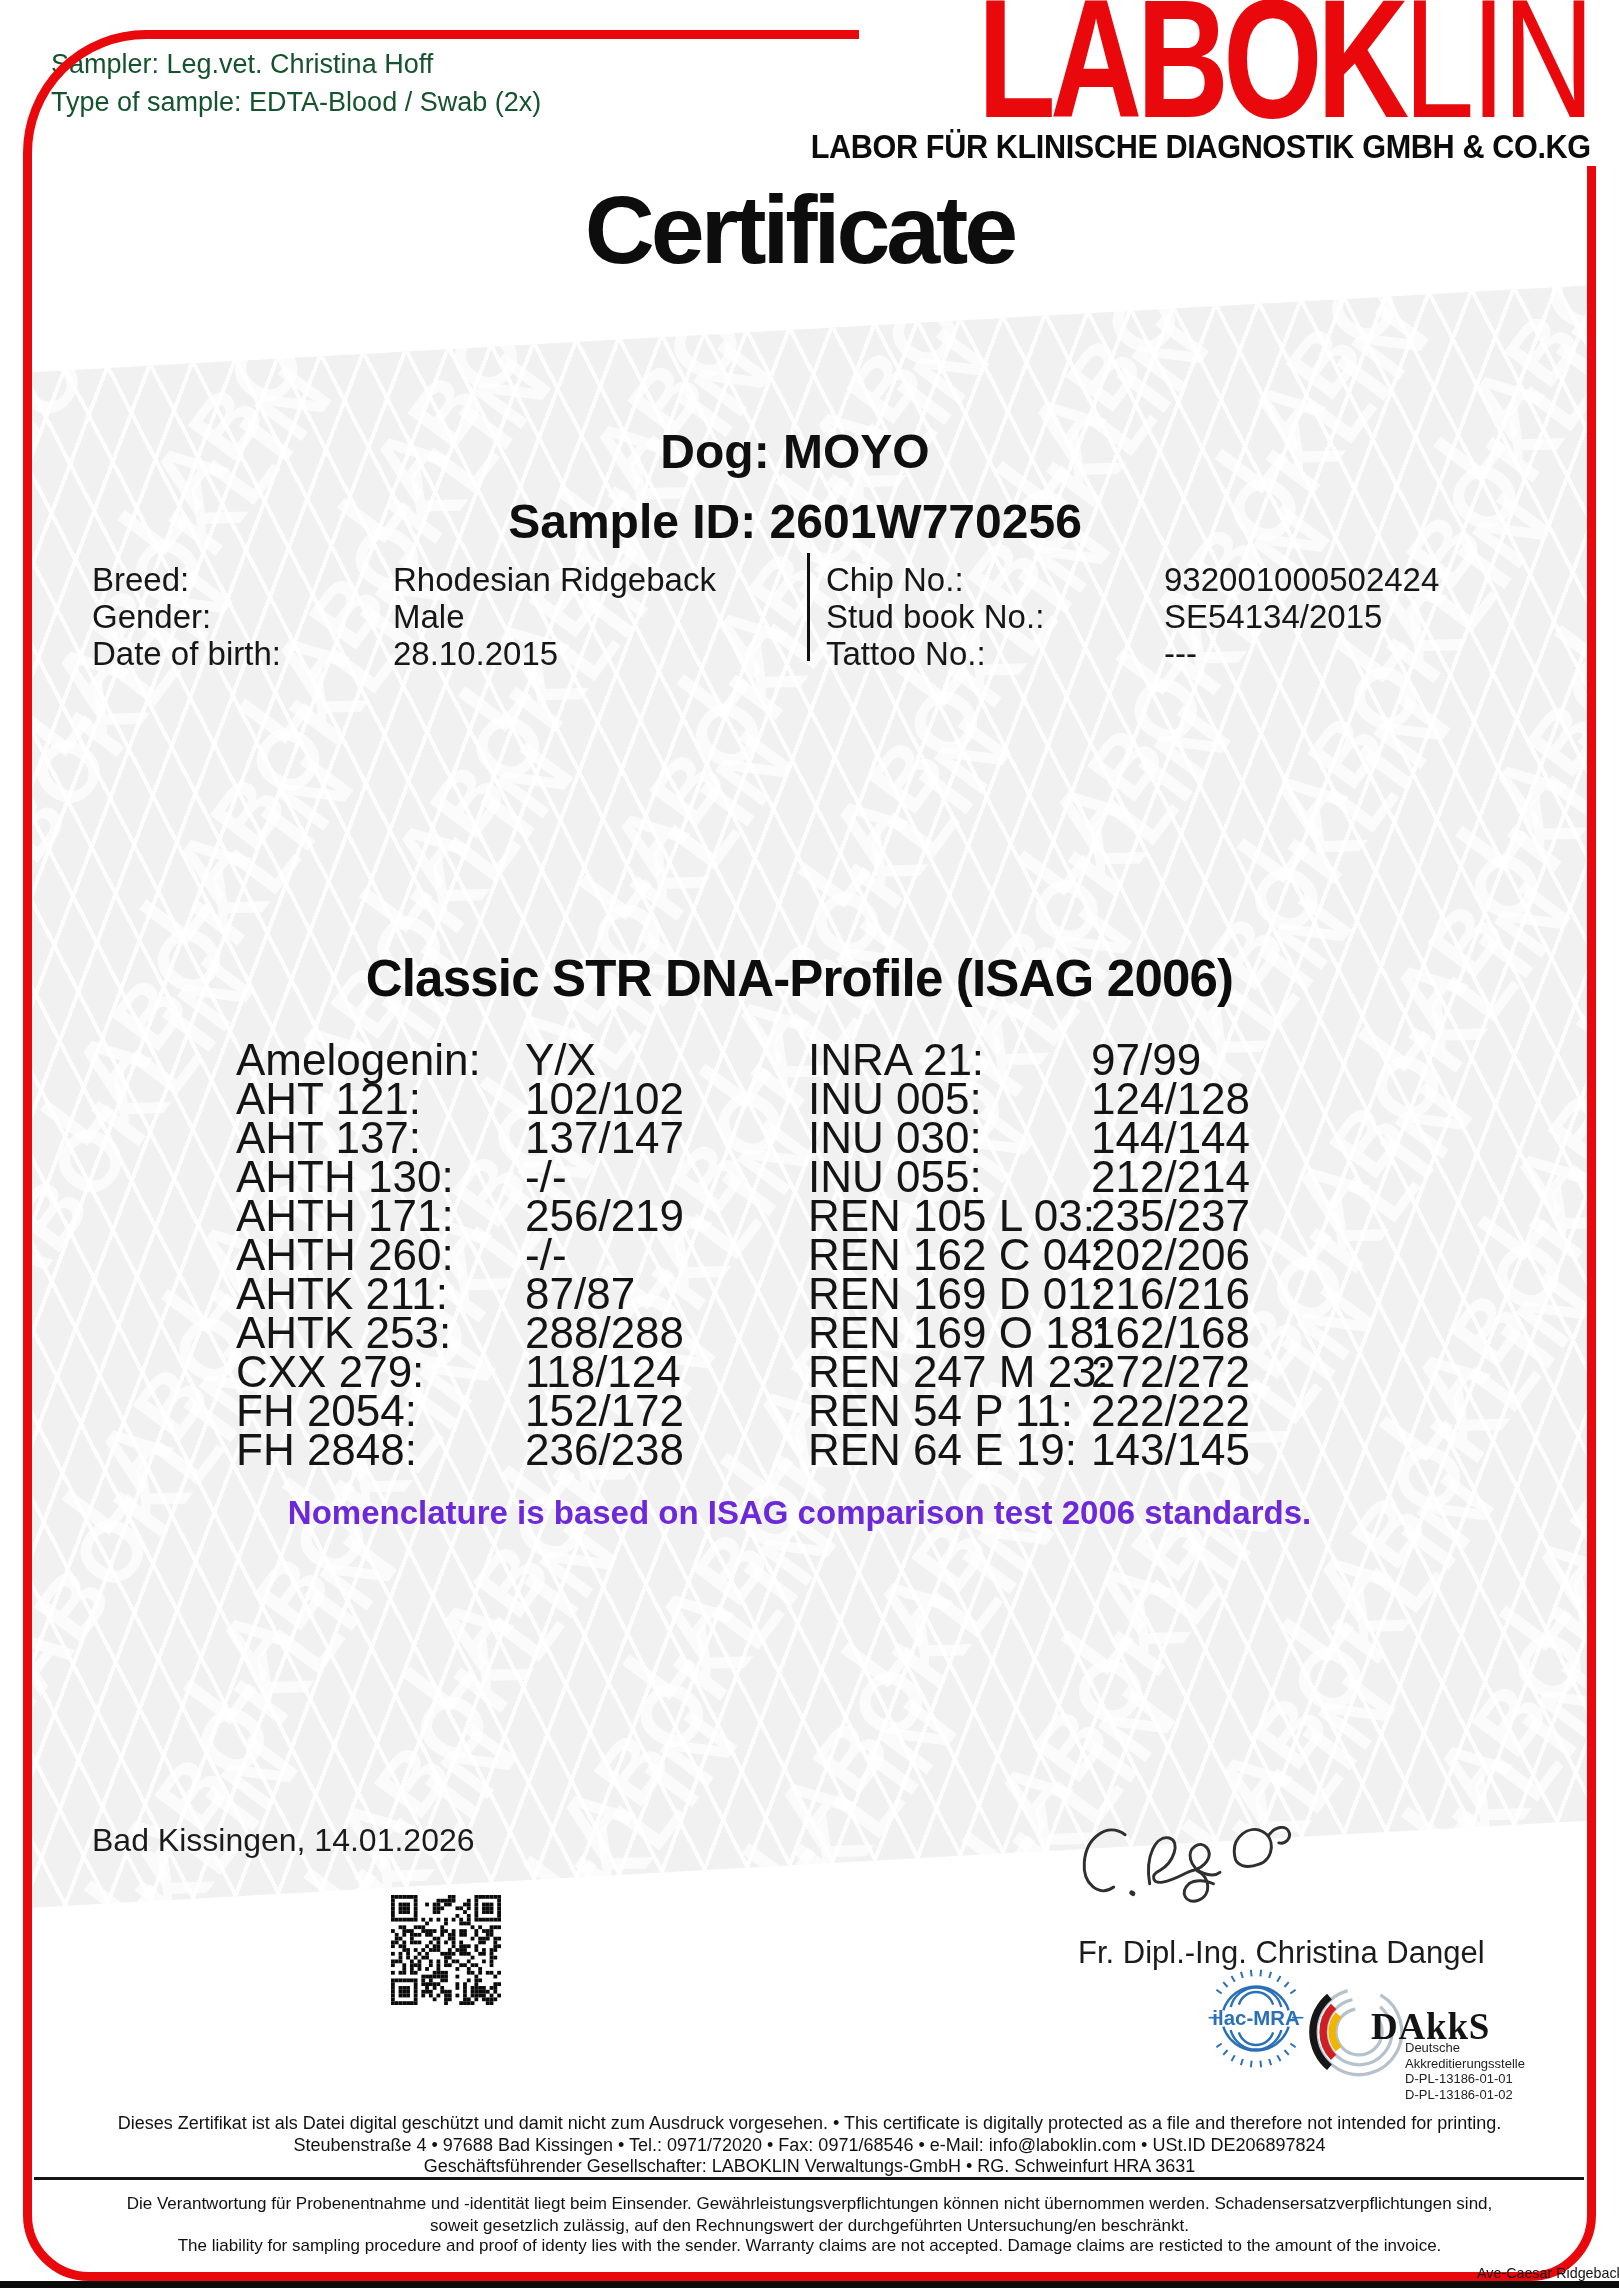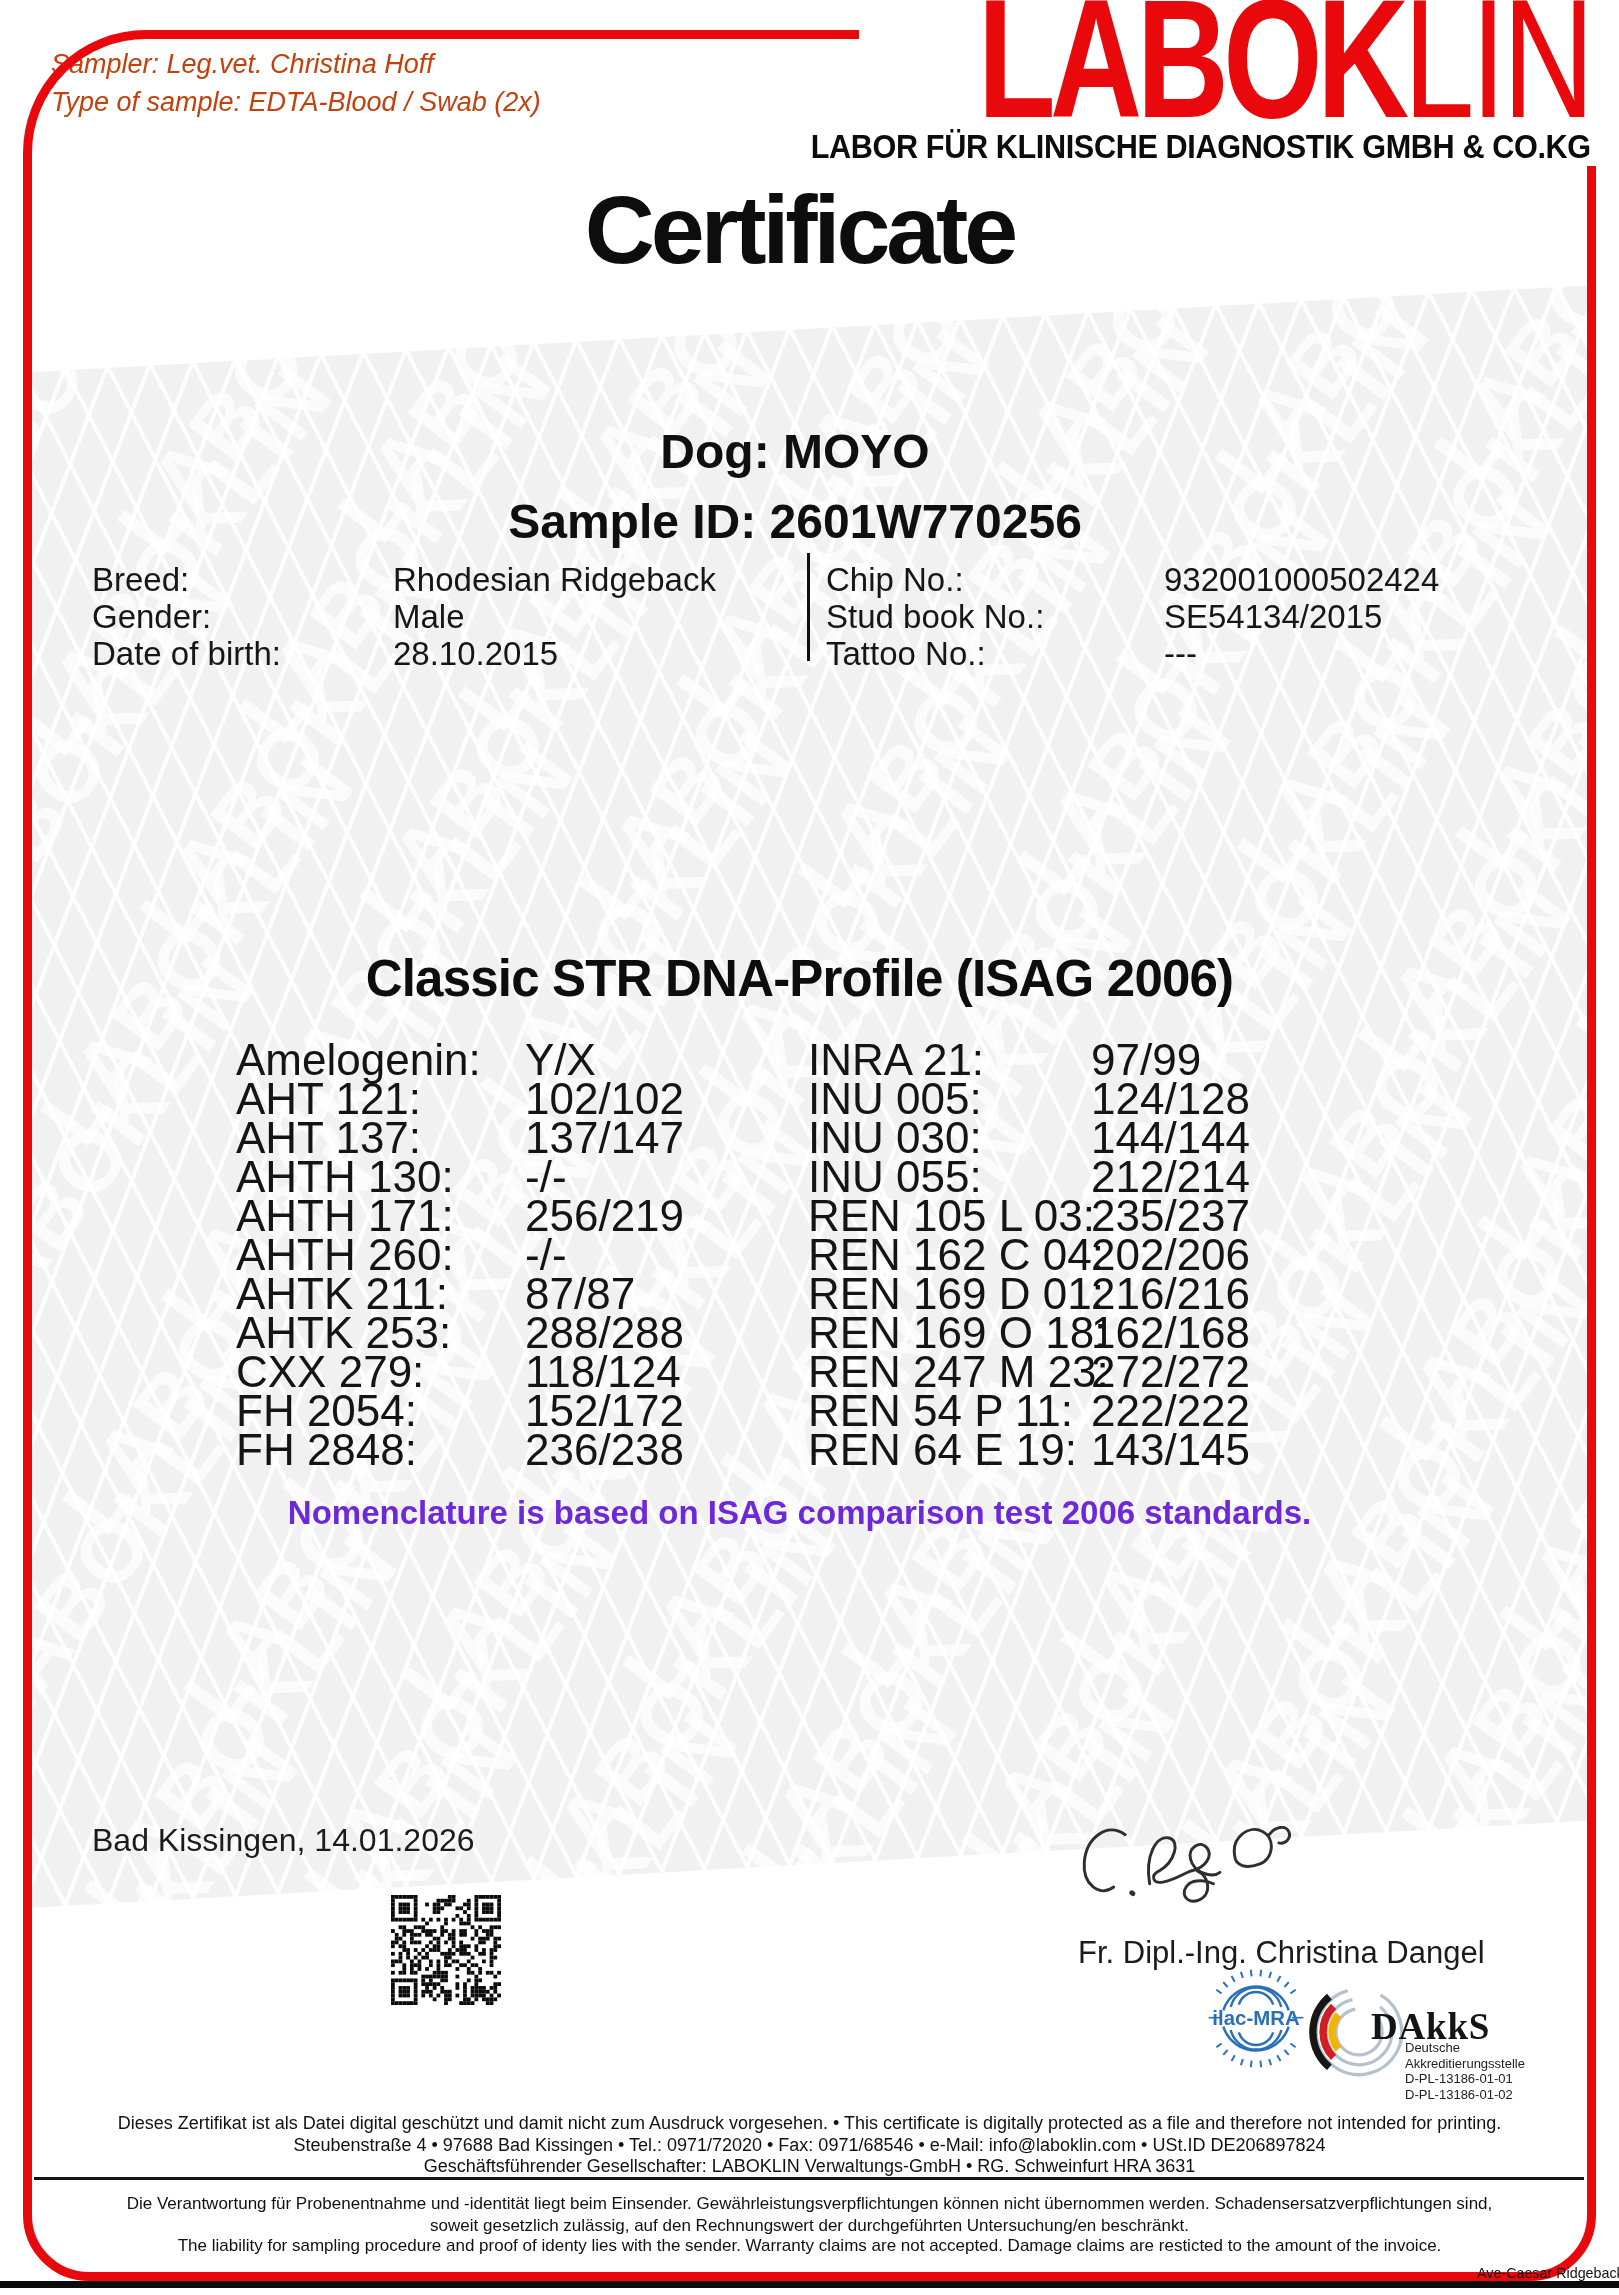--- a/index.html
+++ b/index.html
@@ -51,21 +51,21 @@
     font-size:168px;font-weight:800;color:var(--red);letter-spacing:-7.4px;
     transform:scaleX(.76);transform-origin:100% 0;
   }
   .lw-light{font-weight:400;letter-spacing:-4.9px;}
   .logo-sub{
     position:absolute;right:9.8px;top:129px;line-height:1;white-space:nowrap;
     font-size:34px;font-weight:700;color:#0c0c0c;letter-spacing:-0.4px;
     transform:scaleX(.9);transform-origin:100% 0;
   }
   
-  .hdr-left{position:absolute;left:51px;top:45px;font-size:27px;line-height:38px;color:#c2410c;z-index:2;font-style:italic;}
+  .hdr-left{position:absolute;left:51px;top:45px;font-size:27px;line-height:38px;color:#14532d;z-index:2;}
   .title{
     position:absolute;left:0;top:174px;width:1599px;margin:0;text-align:center;
     font-size:97px;font-weight:700;letter-spacing:-4.1px;color:#0d0d0d;z-index:2;
   }
   
   .dog,.sid{
     position:absolute;left:0;width:1590px;text-align:center;
     font-weight:700;font-size:48px;color:#0f0f0f;z-index:2;line-height:1;
   }
   .dog{top:428px;}

